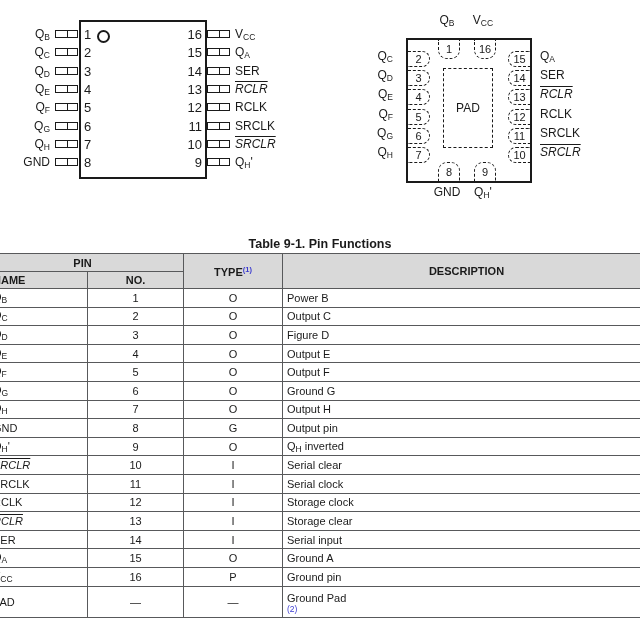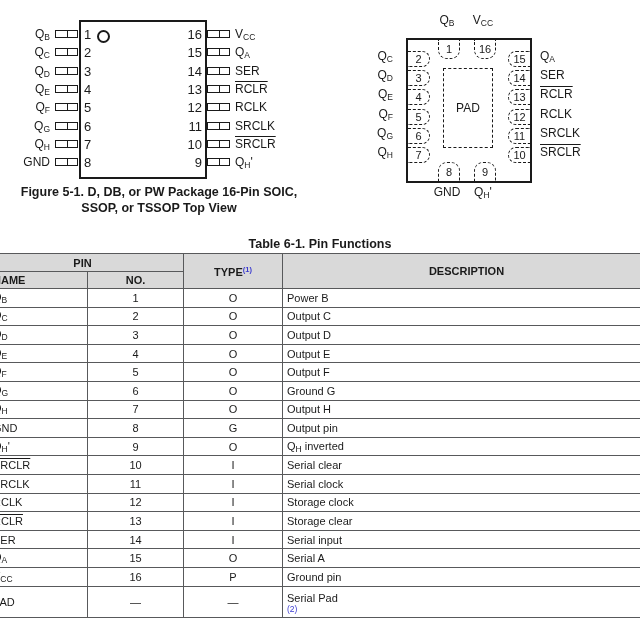--- a/index.html
+++ b/index.html
@@ -8,21 +8,21 @@
   .abs{position:absolute;}
   
   .pkg{position:absolute;border:2px solid #1a1a1a;background:#fff;box-sizing:content-box;}
   
   .pinlead{position:absolute;border:1.5px solid #1a1a1a;background:#fff;}
   .pinlead i{position:absolute;left:50%;top:-1px;bottom:-1px;width:1.5px;background:#1a1a1a;}
   .pin1dot{position:absolute;border:2px solid #1a1a1a;border-radius:50%;width:9px;height:9px;}
   .lbl{position:absolute;font-size:12px;line-height:15px;white-space:nowrap;}
   .num{position:absolute;font-size:13px;line-height:15px;white-space:nowrap;}
   .sub{font-size:8.5px;vertical-align:-2px;letter-spacing:0;}
-  .ol{text-decoration:overline;}
+  .ol{text-decoration:overline;font-style:italic;}
   .cap{position:absolute;font-weight:bold;font-size:12.5px;line-height:16px;text-align:center;white-space:nowrap;}
   
   .qpin{position:absolute;border:1.5px dashed #1a1a1a;background:#fff;font-size:11px;
         display:flex;align-items:center;justify-content:center;box-sizing:border-box;}
   .qpin.left {border-left:none;border-radius:0 9px 9px 0;}
   .qpin.right{border-right:none;border-radius:9px 0 0 9px;}
   .qpin.top  {border-top:none;border-radius:0 0 9px 9px;}
   .qpin.bot  {border-bottom:none;border-radius:9px 9px 0 0;}
   .pad{position:absolute;border:1.5px dashed #1a1a1a;display:flex;align-items:center;justify-content:center;
        font-size:12px;box-sizing:border-box;}
@@ -125,24 +125,20 @@
       <div class="pinlead" style="left: 207px; top: 139.8px; width: 21px; height: 6px;">
         <i></i>
       </div>
       <div class="lbl" style="left: 235px; top: 136.8px;"><span class="ol"><span>SRCLR</span></span></div>
       <div class="num" style="left: 152px; top: 155.1px; width: 50px; text-align: right;">9</div>
       <div class="pinlead" style="left: 207px; top: 158.1px; width: 21px; height: 6px;">
         <i></i>
       </div>
       <div class="lbl" style="left: 235px; top: 155.1px;"><span>Q</span><span class="sub">H</span><span>'</span></div>
     </div>
-  <div class="cap" style="left:0;top:184px;width:318px;">
-    <div>Figure 5-1. D, DB, or PW Package 16-Pin SOIC,</div>
-    <div>SSOP, or TSSOP Top View</div>
-  </div>
 </div>
 
 <div class="abs" style="left:320px;top:0;width:320px;height:230px;">
   <div class="pkg" style="left:86px;top:38px;width:122px;height:141px;">
     <div class="pad" style="left:35px;top:28px;width:50px;height:80px;">
       <span>PAD</span>
     </div>
     <div id="fig2-pins">
         <div class="qpin top" style="left: 30px; top: 0px; width: 22px; height: 19px;">1</div>
         <div class="qpin top" style="left: 66px; top: 0px; width: 22px; height: 19px;">16</div>
@@ -175,21 +171,21 @@
       <div class="lbl" style="left: 16px; top: 145px; width: 57px; text-align: right;"><span>Q</span><span class="sub">H</span></div>
       <div class="lbl" style="left: 220px; top: 49px;"><span>Q</span><span class="sub">A</span></div>
       <div class="lbl" style="left: 220px; top: 68.2px;"><span>SER</span></div>
       <div class="lbl" style="left: 220px; top: 87.4px;"><span class="ol"><span>RCLR</span></span></div>
       <div class="lbl" style="left: 220px; top: 106.6px;"><span>RCLK</span></div>
       <div class="lbl" style="left: 220px; top: 125.8px;"><span>SRCLK</span></div>
       <div class="lbl" style="left: 220px; top: 145px;"><span class="ol"><span>SRCLR</span></span></div>
     </div>
 </div>
 
-<div class="tbl-title">Table 6-1. Pin Functions</div>
+<div class="tbl-title">Table 9-1. Pin Functions</div>
 <div class="tblwrap">
   <table class="pinfn">
     <colgroup>
         <col style="width:106px">
         <col style="width:96px">
         <col style="width:99px">
         <col style="width:368px">
       </colgroup>
     <thead>
       <tr>
@@ -212,21 +208,21 @@
         <tr>
           <td class="c-name"><span>Q</span><span class="sub">C</span></td>
           <td class="c-no">2</td>
           <td class="c-type">O</td>
           <td class="c-desc"><span>Output C</span></td>
         </tr>
         <tr>
           <td class="c-name"><span>Q</span><span class="sub">D</span></td>
           <td class="c-no">3</td>
           <td class="c-type">O</td>
-          <td class="c-desc"><span>Output D</span></td>
+          <td class="c-desc"><span>Figure D</span></td>
         </tr>
         <tr>
           <td class="c-name"><span>Q</span><span class="sub">E</span></td>
           <td class="c-no">4</td>
           <td class="c-type">O</td>
           <td class="c-desc"><span>Output E</span></td>
         </tr>
         <tr>
           <td class="c-name"><span>Q</span><span class="sub">F</span></td>
           <td class="c-no">5</td>
@@ -284,32 +280,32 @@
         <tr>
           <td class="c-name"><span>SER</span></td>
           <td class="c-no">14</td>
           <td class="c-type">I</td>
           <td class="c-desc"><span>Serial input</span></td>
         </tr>
         <tr>
           <td class="c-name"><span>Q</span><span class="sub">A</span></td>
           <td class="c-no">15</td>
           <td class="c-type">O</td>
-          <td class="c-desc"><span>Serial A</span></td>
+          <td class="c-desc"><span>Ground A</span></td>
         </tr>
         <tr>
           <td class="c-name"><span>V</span><span class="sub">CC</span></td>
           <td class="c-no">16</td>
           <td class="c-type">P</td>
           <td class="c-desc"><span>Ground pin</span></td>
         </tr>
         <tr class="padrow">
           <td class="c-name"><span>PAD</span></td>
           <td class="c-no">—</td>
           <td class="c-type">—</td>
           <td class="c-desc">
-            <div class="desc2"><span>Serial Pad</span></div>
+            <div class="desc2"><span>Ground Pad</span></div>
             <div class="fn2">(2)</div>
           </td>
         </tr>
       </tbody>
   </table>
 </div>
 
 </body></html>

